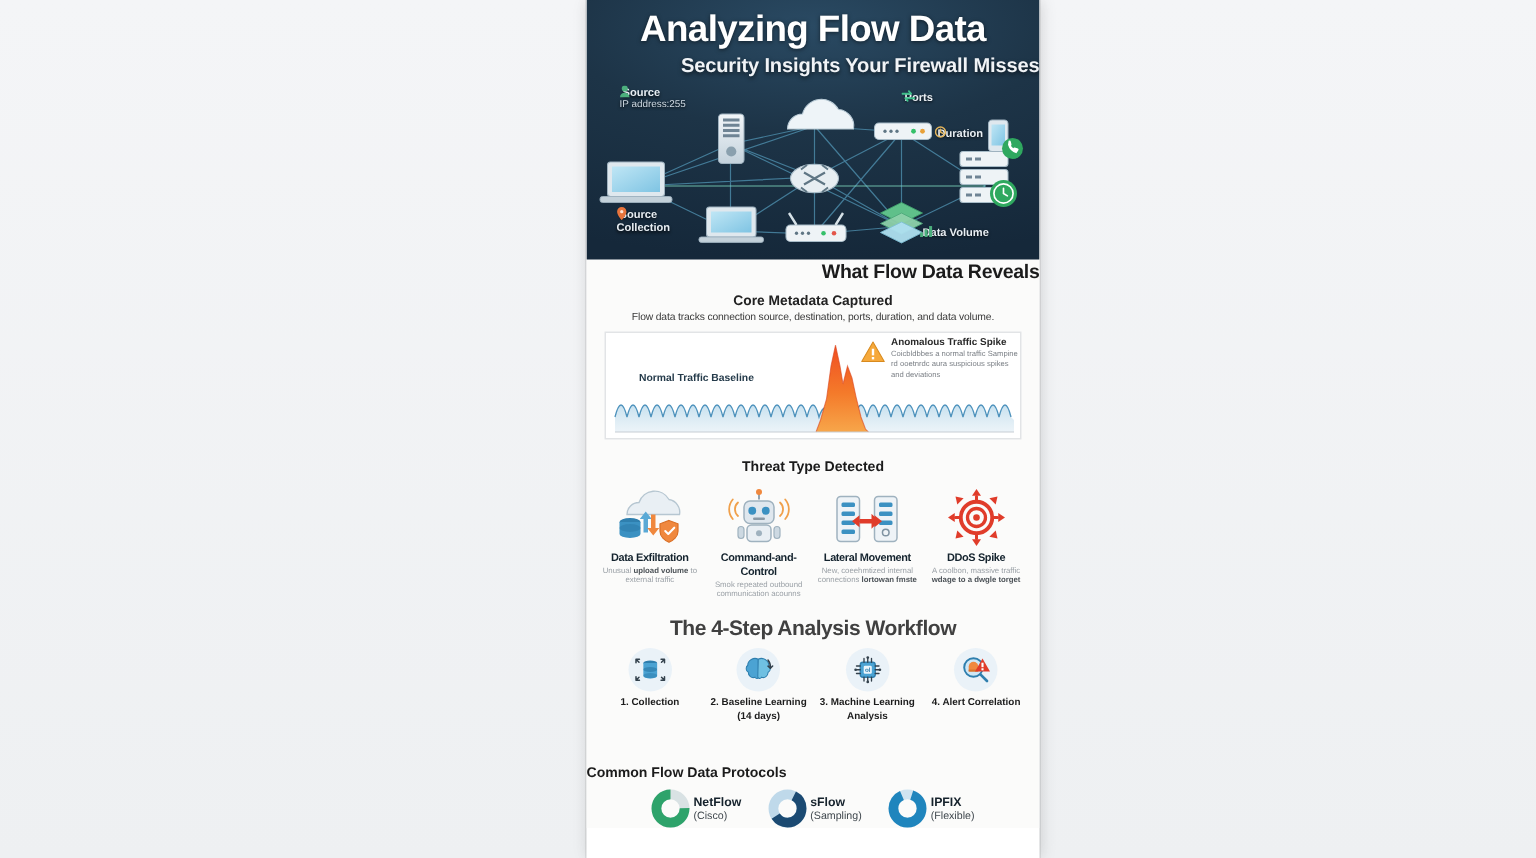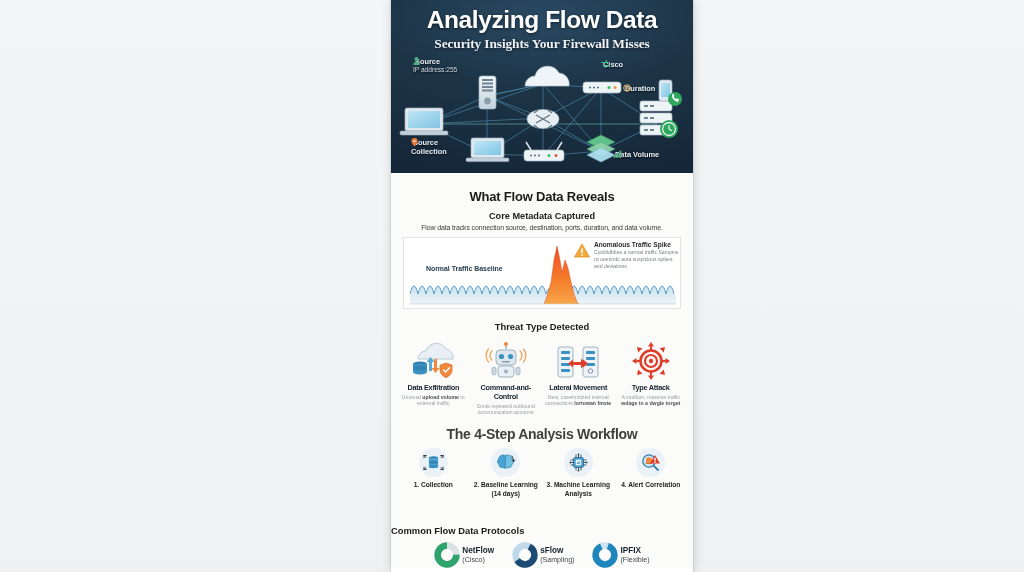--- a/index.html
+++ b/index.html
@@ -34,40 +34,39 @@
     overflow: hidden;
   }
   .header h1 {
     font-size: 24.5px; font-weight: bold; color: #ffffff;
     text-align: center; letter-spacing: -0.4px;
     text-shadow: 0 1px 3px rgba(0,0,0,.55);
     line-height: 1.05;
   }
   .header h2 {
     font-size: 13.4px; font-weight: bold; color: #f0f3f6;
-    text-align: center; margin-top: 3px; letter-spacing: -0.1px;
+    text-align: right; margin-top: 3px; letter-spacing: -0.1px;
     text-shadow: 0 1px 3px rgba(0,0,0,.6);
-    font-family: Liberation Serif, serif;
   }
   .net {
     position: absolute; left: 0; top: 56px; width: 302px; height: 117px;
   }
   .net svg { position: absolute; left: 0; top: 0; }
   .netlabel {
     position: absolute; color: #e8eef3; font-size: 7.4px; font-weight: bold;
     text-shadow: 0 1px 2px rgba(0,0,0,.8); white-space: nowrap; line-height: 1.25;
   }
   .netlabel .sub { font-weight: normal; font-size: 6.6px; color: #cfdae3; display: block; }
   .netlabel .ico { display:inline-block; vertical-align:-1px; margin-right: 2px; }
 
   
   .body { background: #fbfbfa; }
   .sec-title {
-    text-align: center; font-weight: bold; color: #1b1b1b;
-    font-size: 13px; padding-top: 16px; letter-spacing: -0.2px;
+    text-align: right; font-weight: bold; color: #1b1b1b;
+    font-size: 13px; padding-top: 0; letter-spacing: -0.2px;
   }
   .sub-title {
     text-align: center; font-weight: bold; color: #222; font-size: 9.2px;
     margin-top: 7px;
   }
   .sub-desc {
     text-align: center; color: #3a3a3a; font-size: 6.9px;
     margin-top: 3px; letter-spacing: -0.1px;
   }
   .mini-title {
@@ -248,21 +247,21 @@
             </svg>
         </span><span>Source</span>
         <span class="sub">IP address:255</span>
       </div>
 
       <div class="netlabel" style="left:210px; top:4px;">
         <span class="ico">
           <svg width="9" height="8" viewBox="0 0 9 8">
               <path d="M0.5,2.5 h6 l-1.6,-1.7 M8.5,5.5 h-6 l1.6,1.7" stroke="#3fbf8a" stroke-width="1.2" fill="none" stroke-linecap="round" stroke-linejoin="round"></path>
             </svg>
-        </span><span>Cisco</span>
+        </span><span>Ports</span>
       </div>
 
       <div class="netlabel" style="left:232px; top:28px;">
         <span class="ico">
           <svg width="8" height="8" viewBox="0 0 8 8">
               <circle cx="4" cy="4" r="3.3" fill="none" stroke="#e3b55c" stroke-width="1"></circle>
               <path d="M4,2.1 V4 l1.5,0.9" stroke="#e3b55c" stroke-width="1" fill="none" stroke-linecap="round"></path>
             </svg>
         </span><span>Duration</span>
       </div>
@@ -432,21 +431,21 @@
                 <path d="M38,34 l-5.4,-1.2 l4.2,-4.2 z"></path>
             </g>
             <g stroke="#e03c2a" stroke-width="2" stroke-linecap="round">
               <path d="M24,6 v3"></path>
                 <path d="M24,34 v-3"></path>
                 <path d="M10,20 h3"></path>
                 <path d="M38,20 h-3"></path>
             </g>
           </svg>
         </div>
-        <div class="nm">Type Attack</div>
+        <div class="nm">DDoS Spike</div>
         <div class="ds"><span>A coolbon, massive traffic </span><b>wdage to a dwgle torget</b><span></span></div>
       </div>
     </div>
 
     <div class="wf-title">The 4-Step Analysis Workflow</div>
     <div class="steps">
 
       <div class="step">
         <div class="circ">
           <svg width="21" height="21" viewBox="0 0 21 21">

